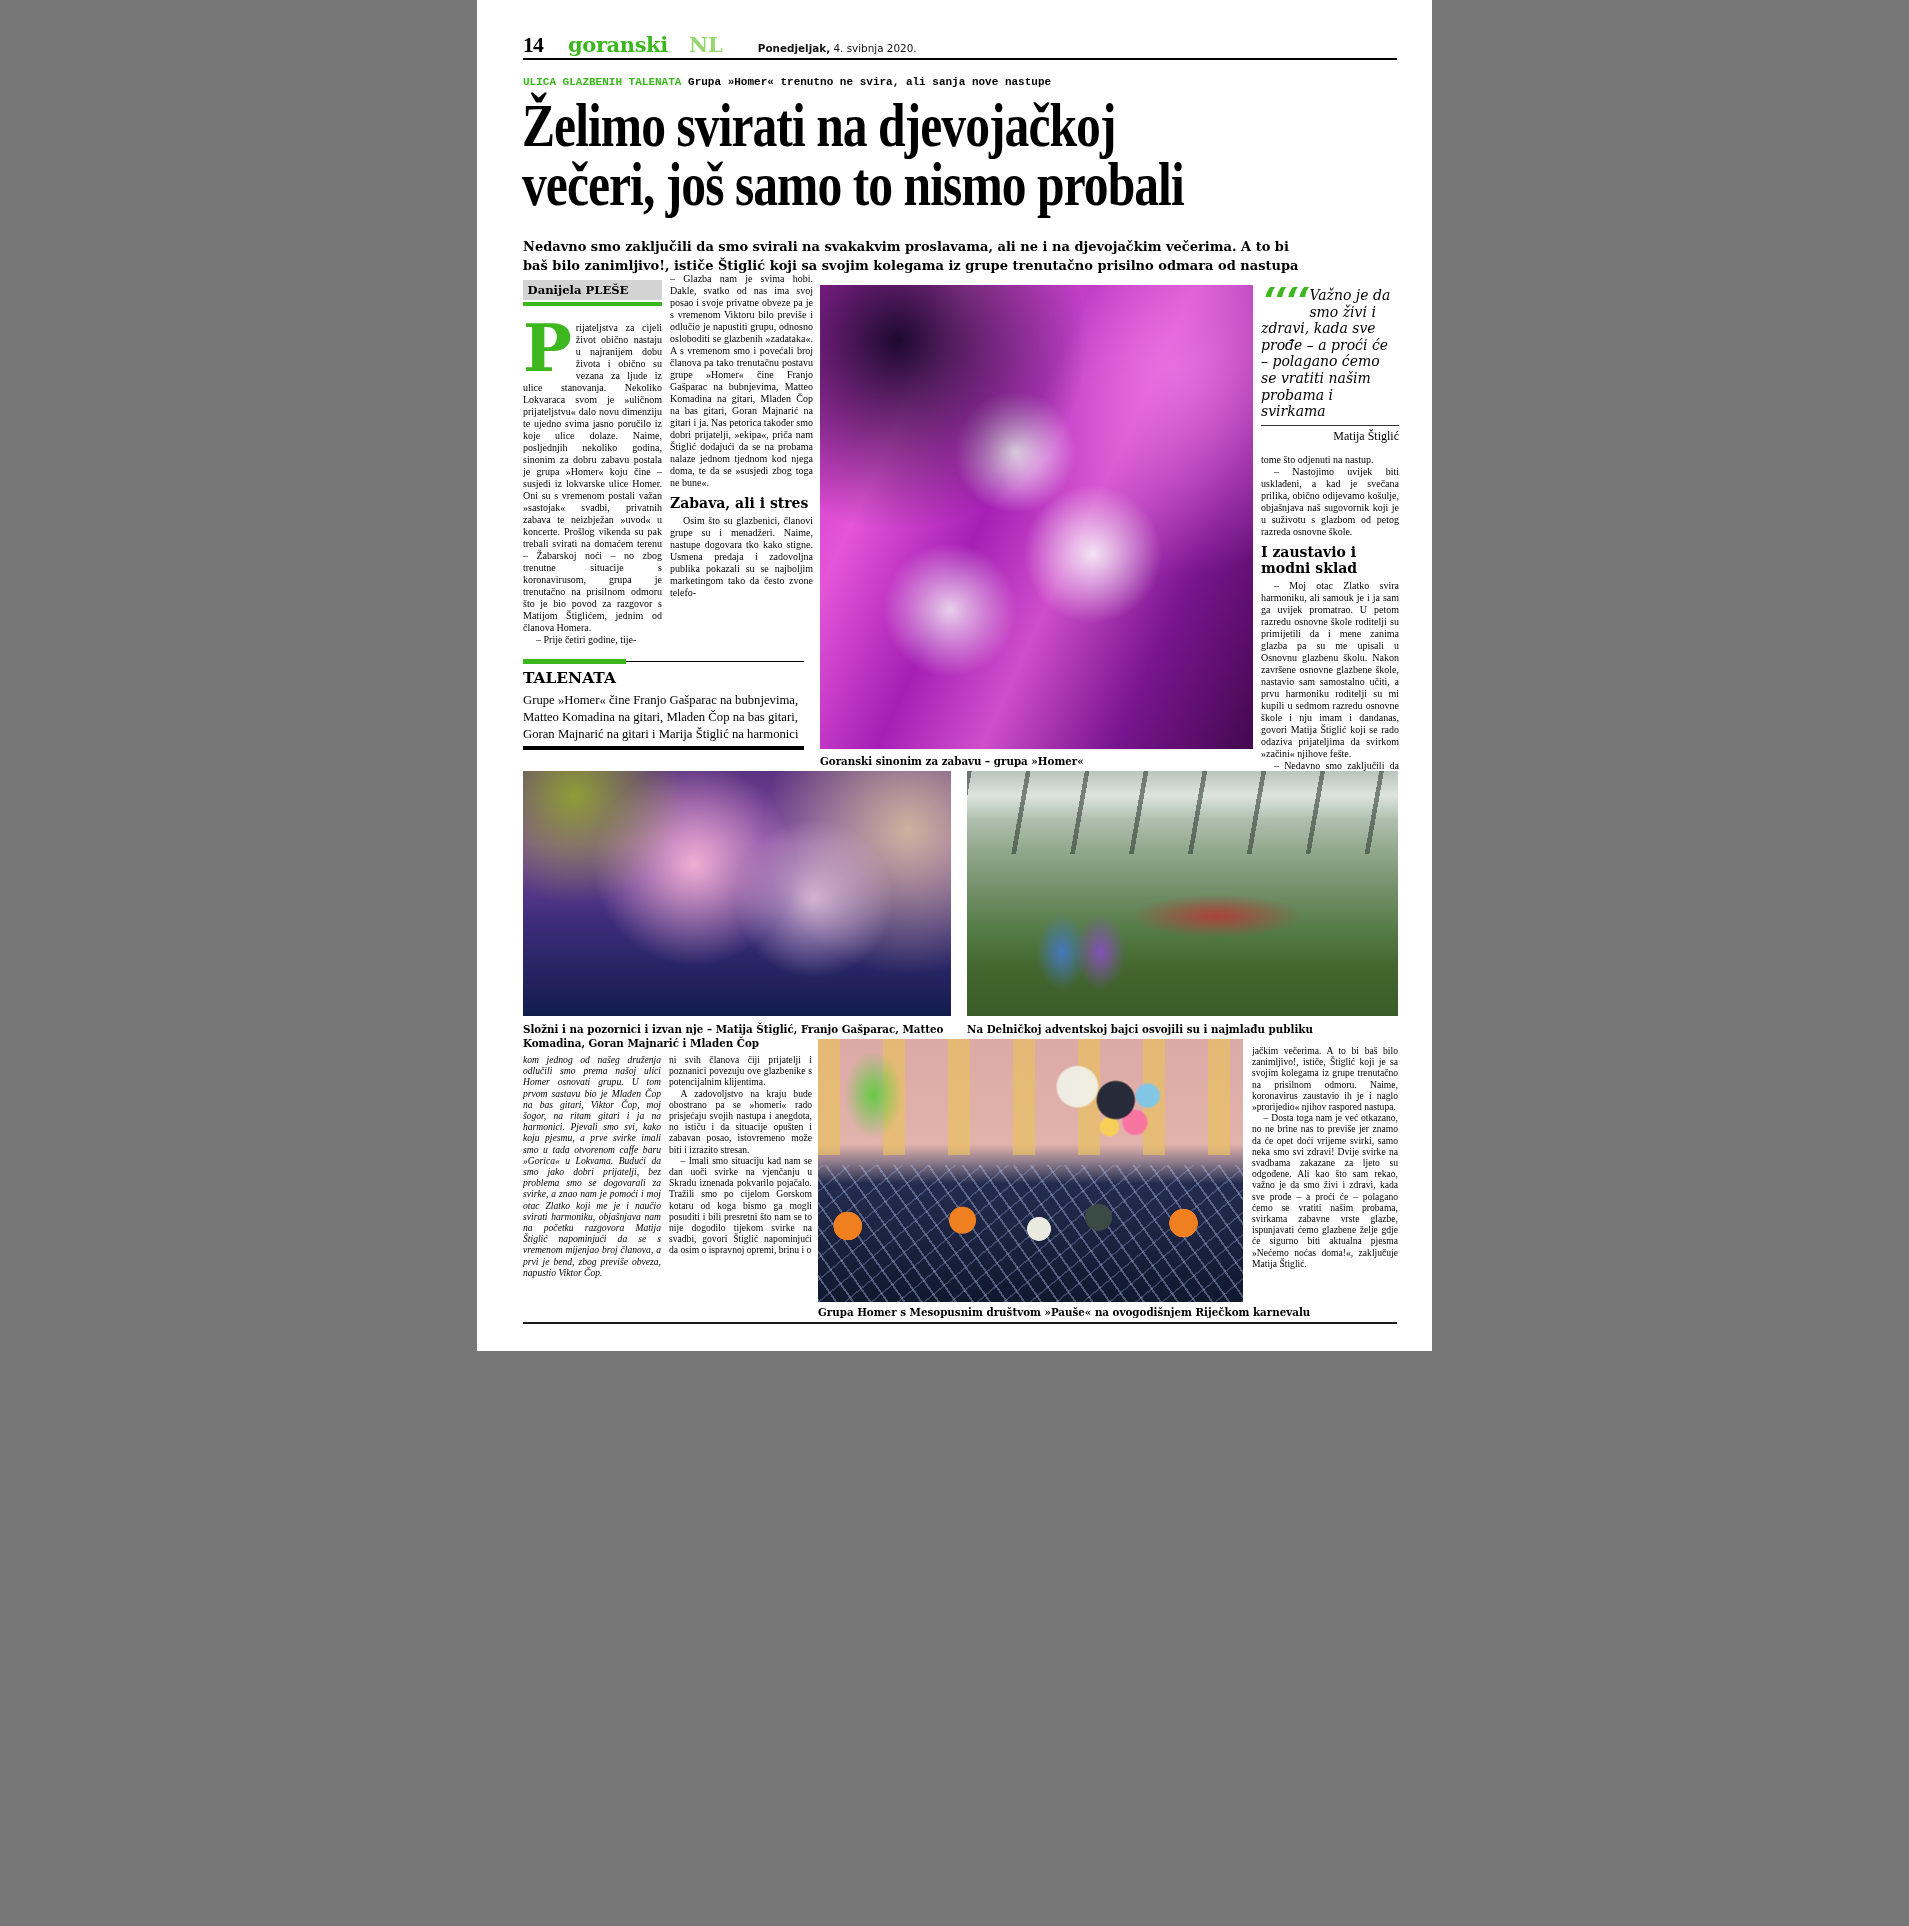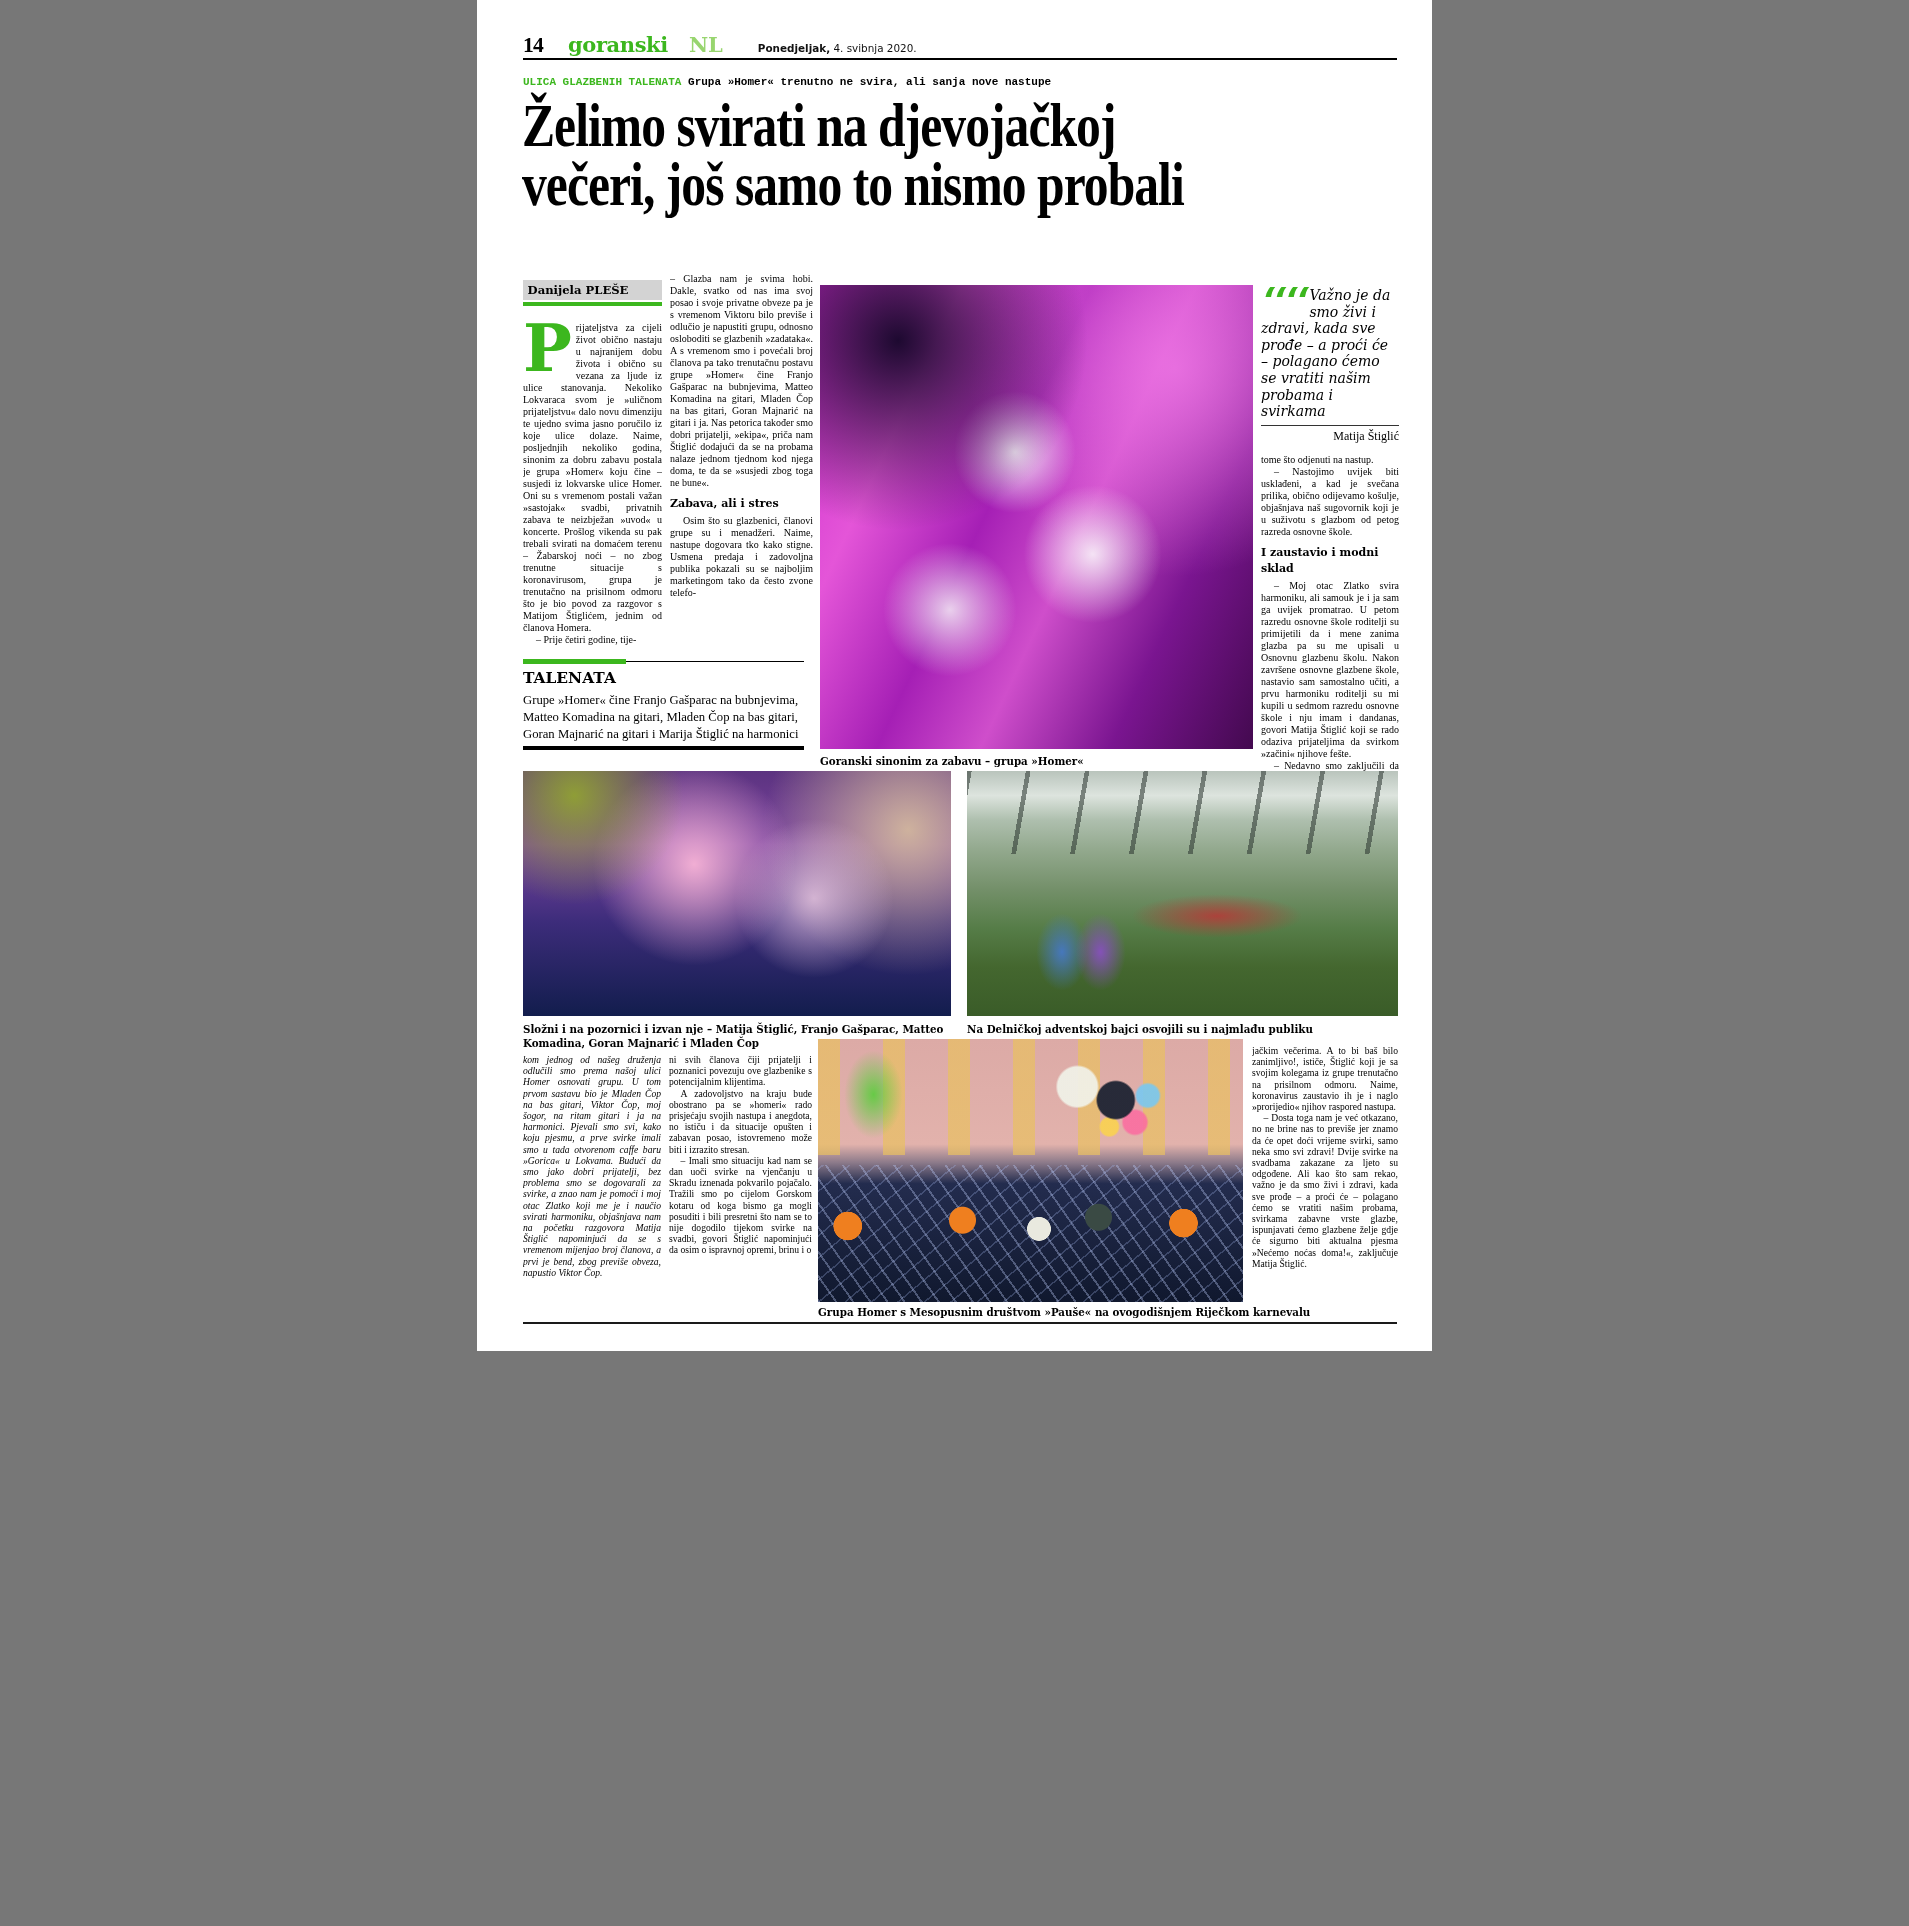--- a/index.html
+++ b/index.html
@@ -35,21 +35,21 @@
   .bodycol{position:absolute;font-size:10px;line-height:12px;text-align:justify;overflow:hidden;}
   .bodycol p{margin:0;}
   .bodycol p.indent{text-indent:13px;}
   .col1{left:46px;top:322px;width:139px;height:335px;}
   .col2{left:193px;top:273px;width:143px;height:385px;}
   .rcol-body{font-size:10px;line-height:12px;text-align:justify;}
   .rcol-body p{margin:0;}
   .rcol-body p.indent{text-indent:13px;}
   .dropcap{float:left;font-family:"DejaVu Serif",serif;font-weight:700;color:var(--accent_green);
     font-size:65px;line-height:48px;height:48px;margin:2.3px 3.9px 0 0;}
-  .subhead{font-family:"DejaVu Serif",serif;font-size:11px;font-weight:700;line-height:15.4px;
+  .subhead{font-family:"DejaVu Serif",serif;font-size:14px;font-weight:700;line-height:15.4px;
     margin:7px 0 3.9px 0;text-align:left;}
   
   .postava{position:absolute;left:46px;top:661px;width:281px;border-top:1.5px solid #000;border-bottom:4.2px solid #000;
     padding:6.2px 0 5.4px 0;box-sizing:border-box;height:89px;}
   .postava-bar{position:absolute;top:-3.5px;left:0;width:103px;height:5.4px;background:var(--accent_green);}
   .postava-title{font-family:"DejaVu Serif",serif;font-size:15.4px;font-weight:700;margin:0.8px 0 4.6px 0;}
   .postava-text{font-family:"Liberation Serif",serif;font-size:12.7px;line-height:17px;margin:0;}
   
   .rcol{position:absolute;left:784px;top:287px;width:138px;height:485px;overflow:hidden;}
   .quote-text{font-family:"DejaVu Serif",serif;font-style:italic;font-size:14px;line-height:16.6px;margin:0;text-align:left;}
@@ -136,20 +136,21 @@
   <div class="kicker">
     <span class="kicker-label">ULICA GLAZBENIH TALENATA</span>
     <span class="kicker-sub">Grupa »Homer« trenutno ne svira, ali sanja nove nastupe</span>
   </div>
 
   <h1 class="headline">
     <span class="headline-line">Želimo svirati na djevojačkoj</span>
     <span class="headline-line">večeri, još samo to nismo probali</span>
   </h1>
 
+  <p class="lead"><span>Nedavno smo zaključili da smo svirali na svakakvim proslavama, ali ne i na djevojačkim večerima. A to bi</span><br><span>baš bilo zanimljivo!, ističe Štiglić koji sa svojim kolegama iz grupe trenutačno prisilno odmara od nastupa</span></p>
 
   <div class="byline-box">Danijela PLEŠE</div>
   <div class="byline-bar"></div>
 
   <div class="bodycol col1">
     <p><span class="dropcap">P</span><span>rijateljstva za cijeli život obično nastaju u najranijem dobu života i obično su vezana za ljude iz ulice stanovanja. Nekoliko Lokvaraca svom je »uličnom prijateljstvu« dalo novu dimenziju te ujedno svima jasno poručilo iz koje ulice dolaze. Naime, posljednjih nekoliko godina, sinonim za dobru zabavu postala je grupa »Homer« koju čine – susjedi iz lokvarske ulice Homer. Oni su s vremenom postali važan »sastojak« svadbi, privatnih zabava te neizbježan »uvod« u koncerte. Prošlog vikenda su pak trebali svirati na domaćem terenu – Žabarskoj noći – no zbog trenutne situacije s koronavirusom, grupa je trenutačno na prisilnom odmoru što je bio povod za razgovor s Matijom Štiglićem, jednim od članova Homera.</span></p>
     <p class="indent">– Prije četiri godine, tije-</p>
   </div>
 
   <div class="bodycol col2">

